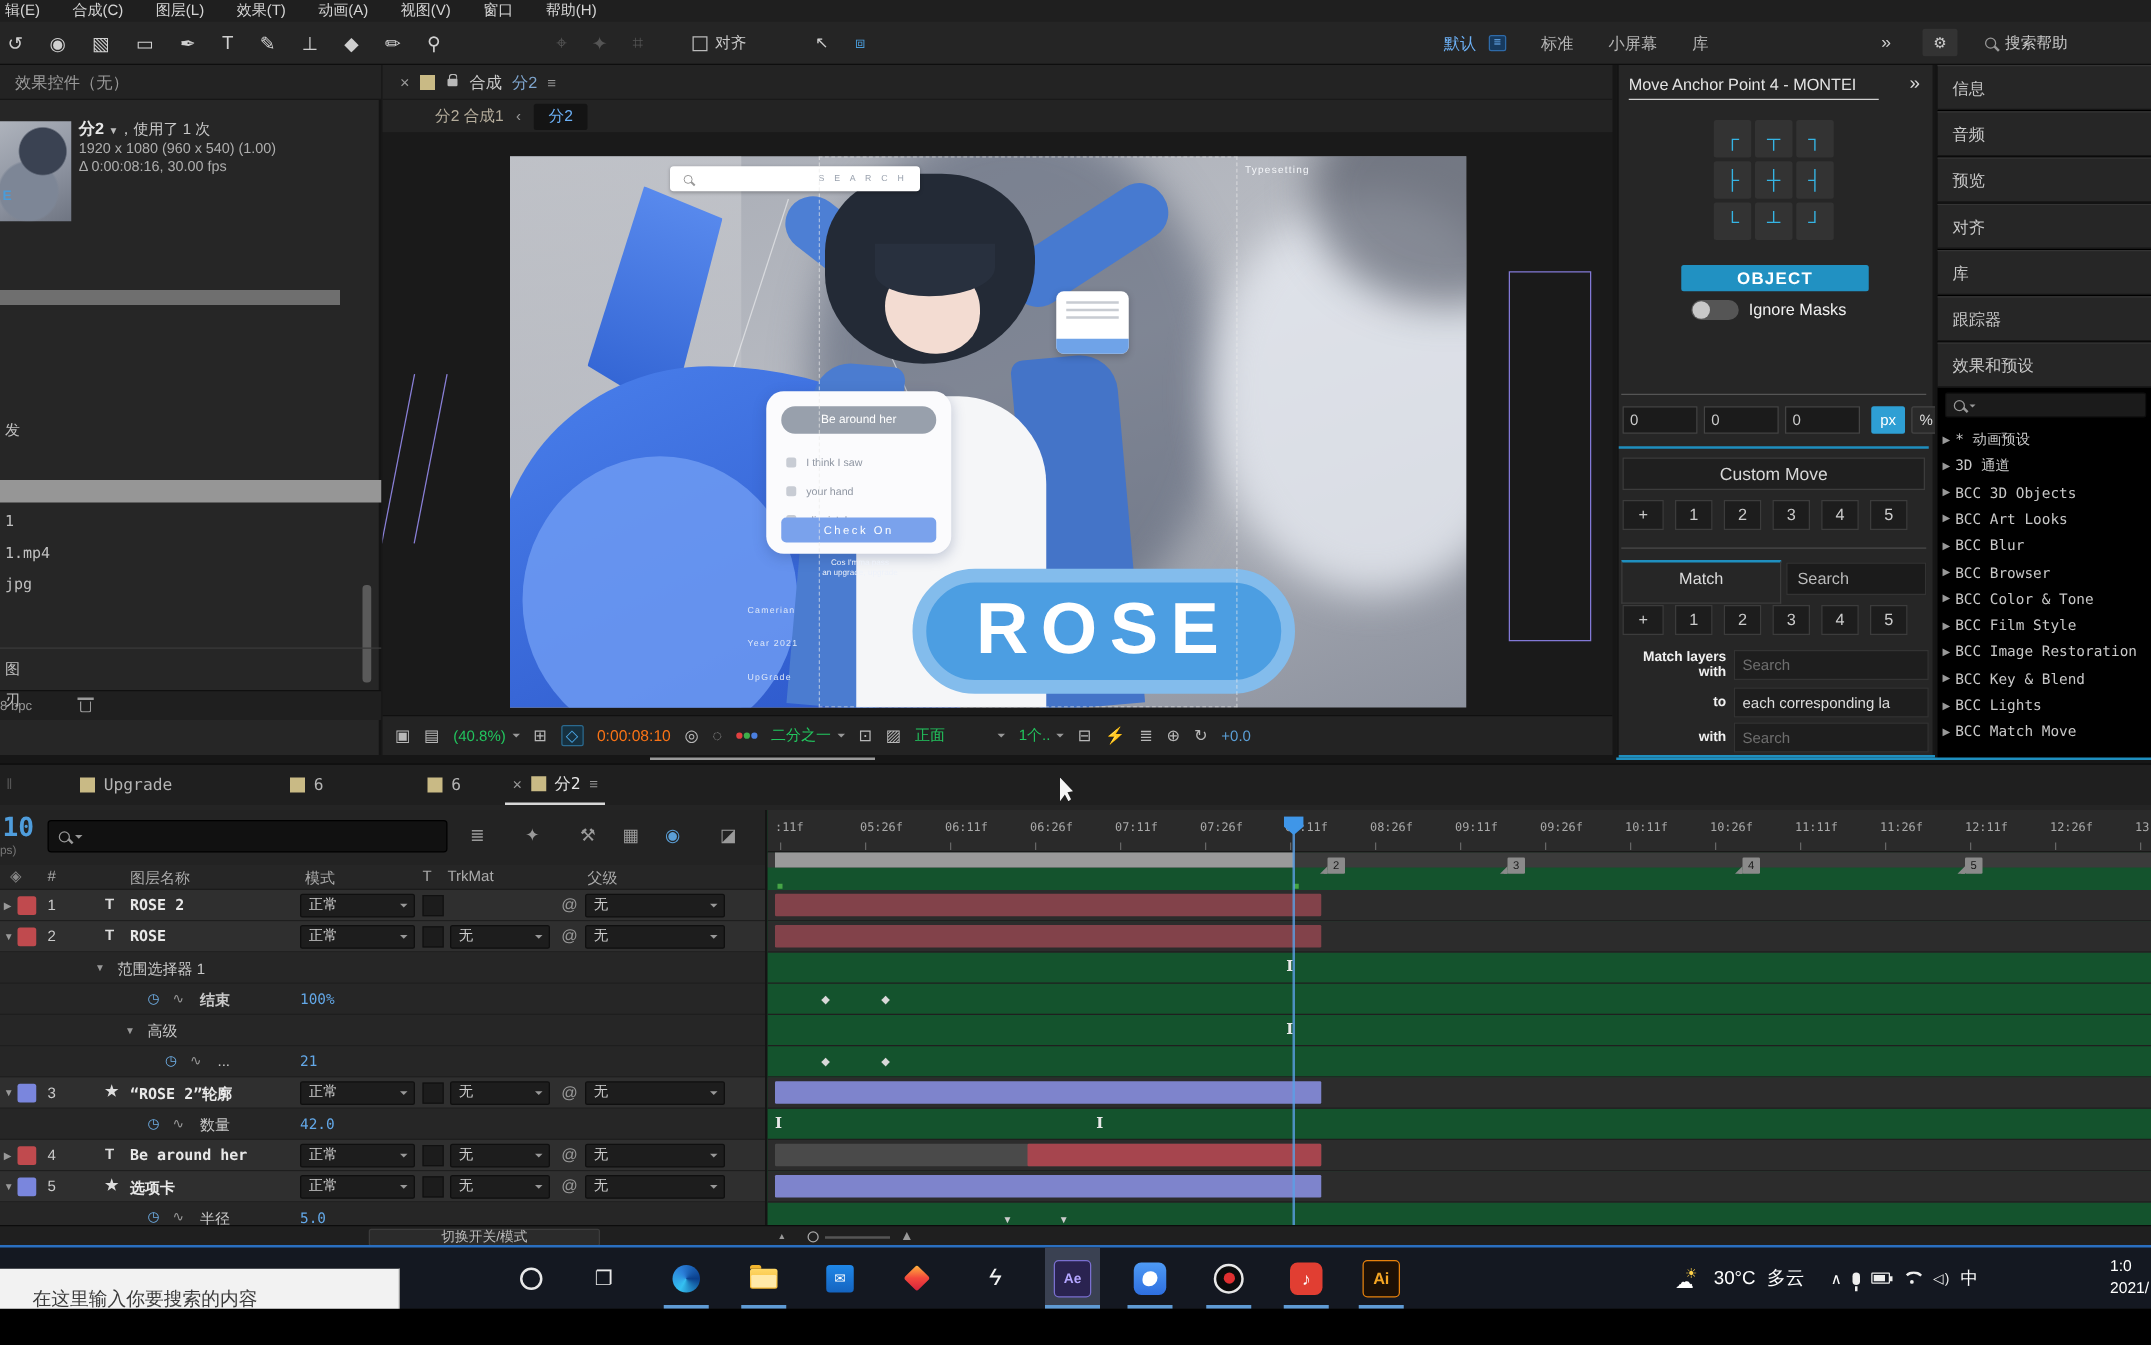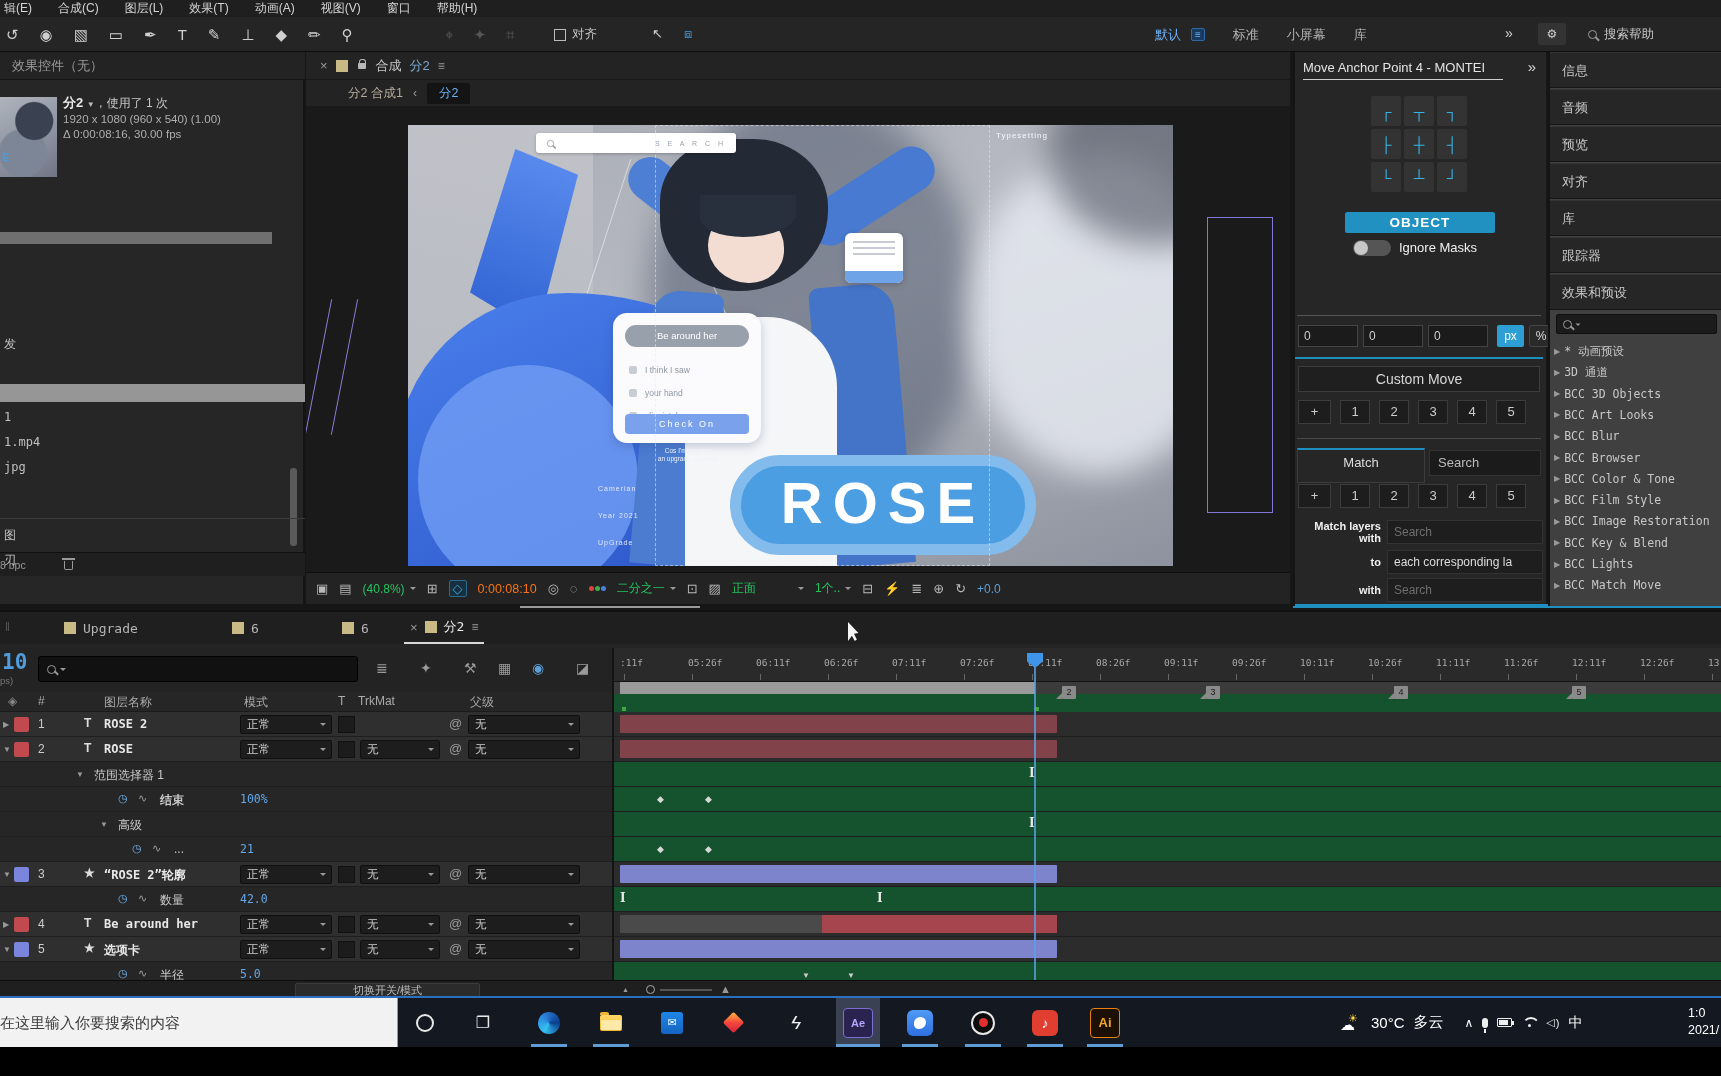--- a/index.html
+++ b/index.html
@@ -157,21 +157,21 @@
 #tab-search{position:absolute;left:134px;top:398px;width:112px;height:26px;background:#1b1b1b;border:1px solid #333;color:#bbb;font-size:13px;line-height:24px;padding-left:8px}
 #pm-quick2{top:432px}
 .pm-row{position:absolute;left:0;width:248px;display:flex;align-items:center}
 .pm-lb{width:92px;text-align:right;padding-right:6px;color:#f0f0f0;font-size:11px;font-weight:bold;line-height:12px}
 .pm-in{flex:1;height:24px;background:#1e1e1e;border:1px solid #333;font-size:12px;line-height:22px;padding-left:6px;white-space:nowrap;overflow:hidden}
 .pm-in.muted{color:#6e6e6e}
 .pm-in.val{color:#ddd}
 #pm-cyan2{position:absolute;left:0;top:552px;width:253px;height:2px;background:#1f8fbf}
 
 
-#side{position:absolute;left:1548px;top:52px;width:173px;height:556px;background:#404040;border-left:2px solid #141414}
+#side{position:absolute;left:1548px;top:52px;width:173px;height:556px;background:#000000;border-left:2px solid #141414}
 .side-hd{position:absolute;left:0;width:173px;height:36px;background:#262626;border-top:1px solid #343434;border-bottom:1px solid #151515;color:#c8c8c8;font-size:13px;line-height:35px;padding-left:12px}
 #side-search{position:absolute;left:6px;top:262px;width:161px;height:20px;background:#1b1b1b;border:1px solid #0f0f0f;border-radius:2px;display:flex;align-items:center;padding-left:6px;gap:3px}
 #side-search .caret-d{transform:scale(.8)}
 #fx-list{position:absolute;left:0;top:292px;width:173px;height:264px}
 .fxrow{position:absolute;left:4px;display:flex;align-items:center;gap:4px;width:169px;white-space:nowrap}
 .fxrow .tw{color:#999;font-size:8px}
 .fxname{color:#c8c8c8;font-family:"DejaVu Sans Mono",monospace;font-size:11.5px}
 
 
 #timeline{position:absolute;left:0;top:610px;width:1721px;height:386px;background:#242424;border-top:2px solid #101010}
@@ -239,21 +239,21 @@
 #zknob{position:absolute;left:646px;top:4px;width:9px;height:9px;border:1.5px solid #aaa;border-radius:50%}
 #zline{position:absolute;left:660px;top:8px;width:52px;height:2px;background:#555}
 
 
 #resize-line{position:absolute;left:520px;top:606px;width:180px;height:2px;background:#9a9a9a}
 #blue-line{position:absolute;left:1293px;top:606px;width:428px;height:2px;background:#1f8fbf}
 #cursor{position:absolute;left:848px;top:622px;width:13px;height:19px;background:#f5f5f5;clip-path:polygon(0 0,0 100%,30% 72%,52% 100%,68% 92%,46% 62%,80% 58%);filter:drop-shadow(0 0 1px #000)}
 
 
 #taskbar{position:absolute;left:0;top:996px;width:1721px;height:51px;background:#141821;border-top:2px solid #2a6fc0}
-#tb-search{position:absolute;left:0;top:0;width:398px;height:49px;background:#f2f2f2;border-right:1px solid #999;color:#3c3c3c;font-size:15px;line-height:49px;}
+#tb-search{position:absolute;left:0;top:17px;width:320px;height:49px;background:#f2f2f2;border-right:1px solid #999;color:#3c3c3c;font-size:15px;line-height:49px;padding-left:26px}
 .slot{position:absolute;top:0;width:44px;height:49px;display:flex;align-items:center;justify-content:center}
 .slot.hl{background:#3a4152}
 .underline{position:absolute;bottom:0;left:4px;width:36px;height:3px;background:#5f9bd5}
 .underline.full{left:0;width:44px}
 .cortana{width:18px;height:18px;border:2px solid #e8e8e8;border-radius:50%}
 .taskview{color:#e8e8e8;font-size:16px}
 .edge{width:22px;height:22px;border-radius:50%;background:conic-gradient(from 210deg,#35c1f1,#2b7fd9,#0a3f8c,#35c1f1)}
 .folder{width:22px;height:16px;background:linear-gradient(#ffd867,#f2b52f);border-radius:2px;position:relative}
 .folder:before{content:"";position:absolute;left:0;top:-3px;width:9px;height:3px;background:#f2b52f;border-radius:2px 2px 0 0}
 .folder:after{content:"";position:absolute;left:1px;top:5px;right:1px;bottom:1px;background:#ffe9a8;border-radius:1px}

